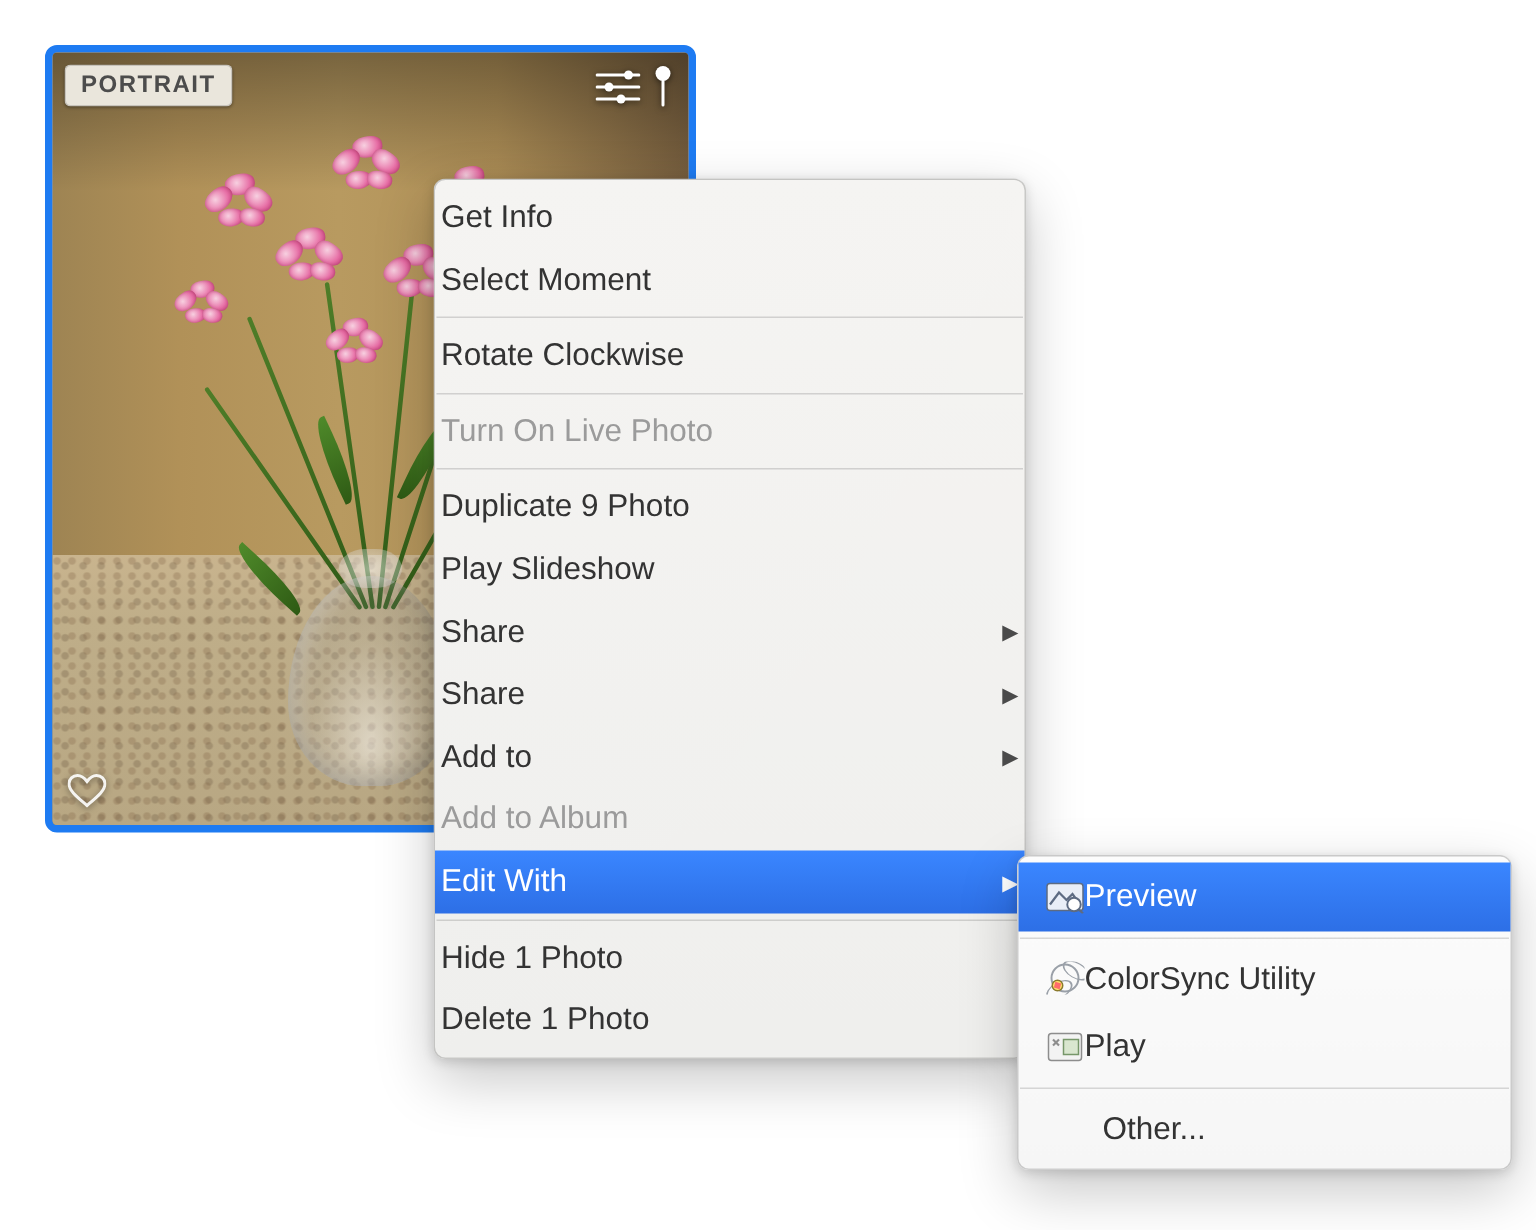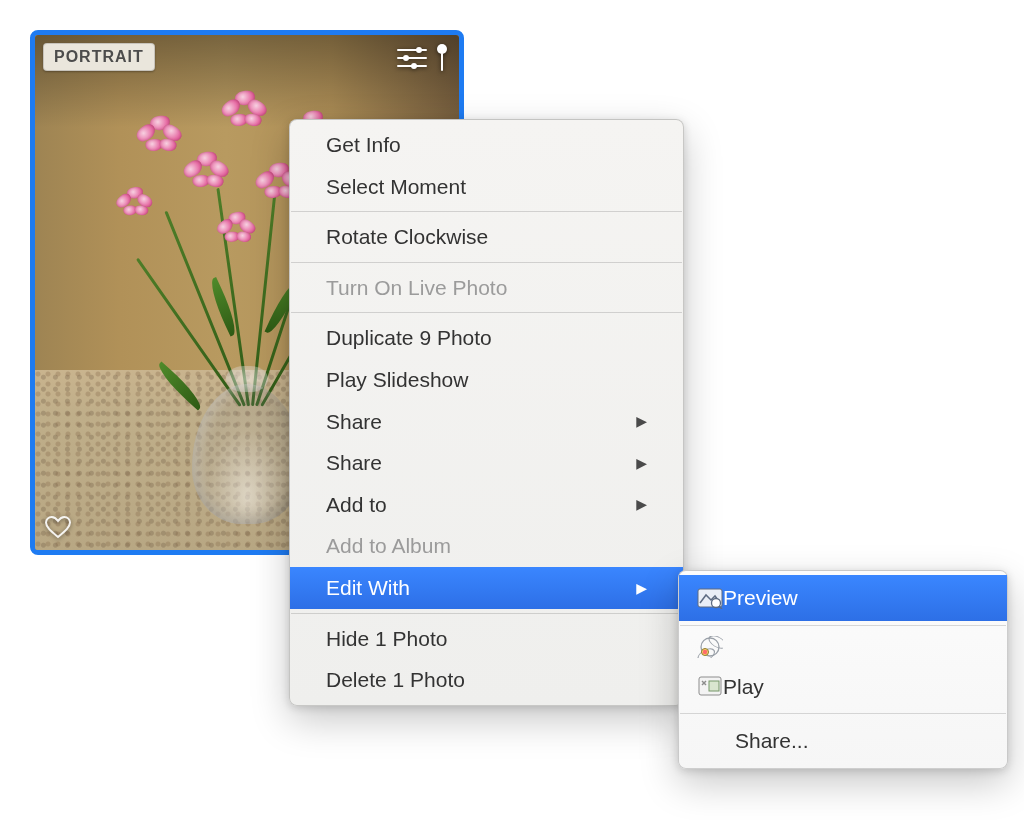--- a/index.html
+++ b/index.html
@@ -177,21 +177,21 @@
     width: 393px;
     background: linear-gradient(#f5f4f2, #efefed);
     border: 1px solid rgba(0,0,0,.18);
     border-radius: 8px;
     box-shadow: 0 14px 38px rgba(0,0,0,.22), 0 2px 8px rgba(0,0,0,.15);
     padding: 4px 0;
     font-size: 21px;
     color: #333;
   }
   .menu-item {
-    padding: 4px 36px;
+    padding: 4px 4px;
     line-height: 1.6;
     display: flex;
     align-items: center;
     justify-content: space-between;
     cursor: default;
   }
   .menu-item.disabled { color: #9b9b9b; }
   .menu-item.highlight {
     background: linear-gradient(#3a86ff, #2d6fe6);
     color: #ffffff;
@@ -442,29 +442,30 @@
   <div class="sub-item">
     <span class="sub-icon">
       <svg viewBox="0 0 26 22">
         <circle cx="13" cy="11" r="9" fill="none" stroke="#9aa0a8" stroke-width="1.3"></circle>
         <circle cx="13" cy="11" r="9" fill="none" stroke="#9aa0a8" stroke-width="1.3" transform="rotate(30 13 11) scale(1 .55)" transform-origin="13 11"></circle>
         <circle cx="13" cy="11" r="9" fill="none" stroke="#9aa0a8" stroke-width="1.3" transform="rotate(-30 13 11) scale(1 .55)" transform-origin="13 11"></circle>
         <circle cx="8" cy="16" r="3.5" fill="#ffdf6b" stroke="#8b7a2d" stroke-width="1"></circle>
         <rect x="6" y="14" width="4" height="4" fill="#ff6b6b" transform="rotate(15 8 16)"></rect>
       </svg>
     </span>
+    <span>ColorSync Utility</span>
   </div>
   <div class="sub-item">
     <span class="sub-icon">
       <svg viewBox="0 0 26 22">
         <rect x="2" y="2" width="22" height="18" rx="2" fill="#f3f3f3" stroke="#8d8d8d" stroke-width="1"></rect>
         <line x1="5" y1="6" x2="9" y2="10" stroke="#8d8d8d" stroke-width="1.4"></line>
         <line x1="9" y1="6" x2="5" y2="10" stroke="#8d8d8d" stroke-width="1.4"></line>
         <rect x="12" y="6" width="10" height="10" fill="#d9e6cf" stroke="#77976a" stroke-width="1"></rect>
       </svg>
     </span>
     <span>Play</span>
   </div>
   <div class="sub-sep"></div>
   <div class="sub-item indent">
-    <span>Share...</span>
+    <span>Other...</span>
   </div>
 </div>
 
 </body></html>

